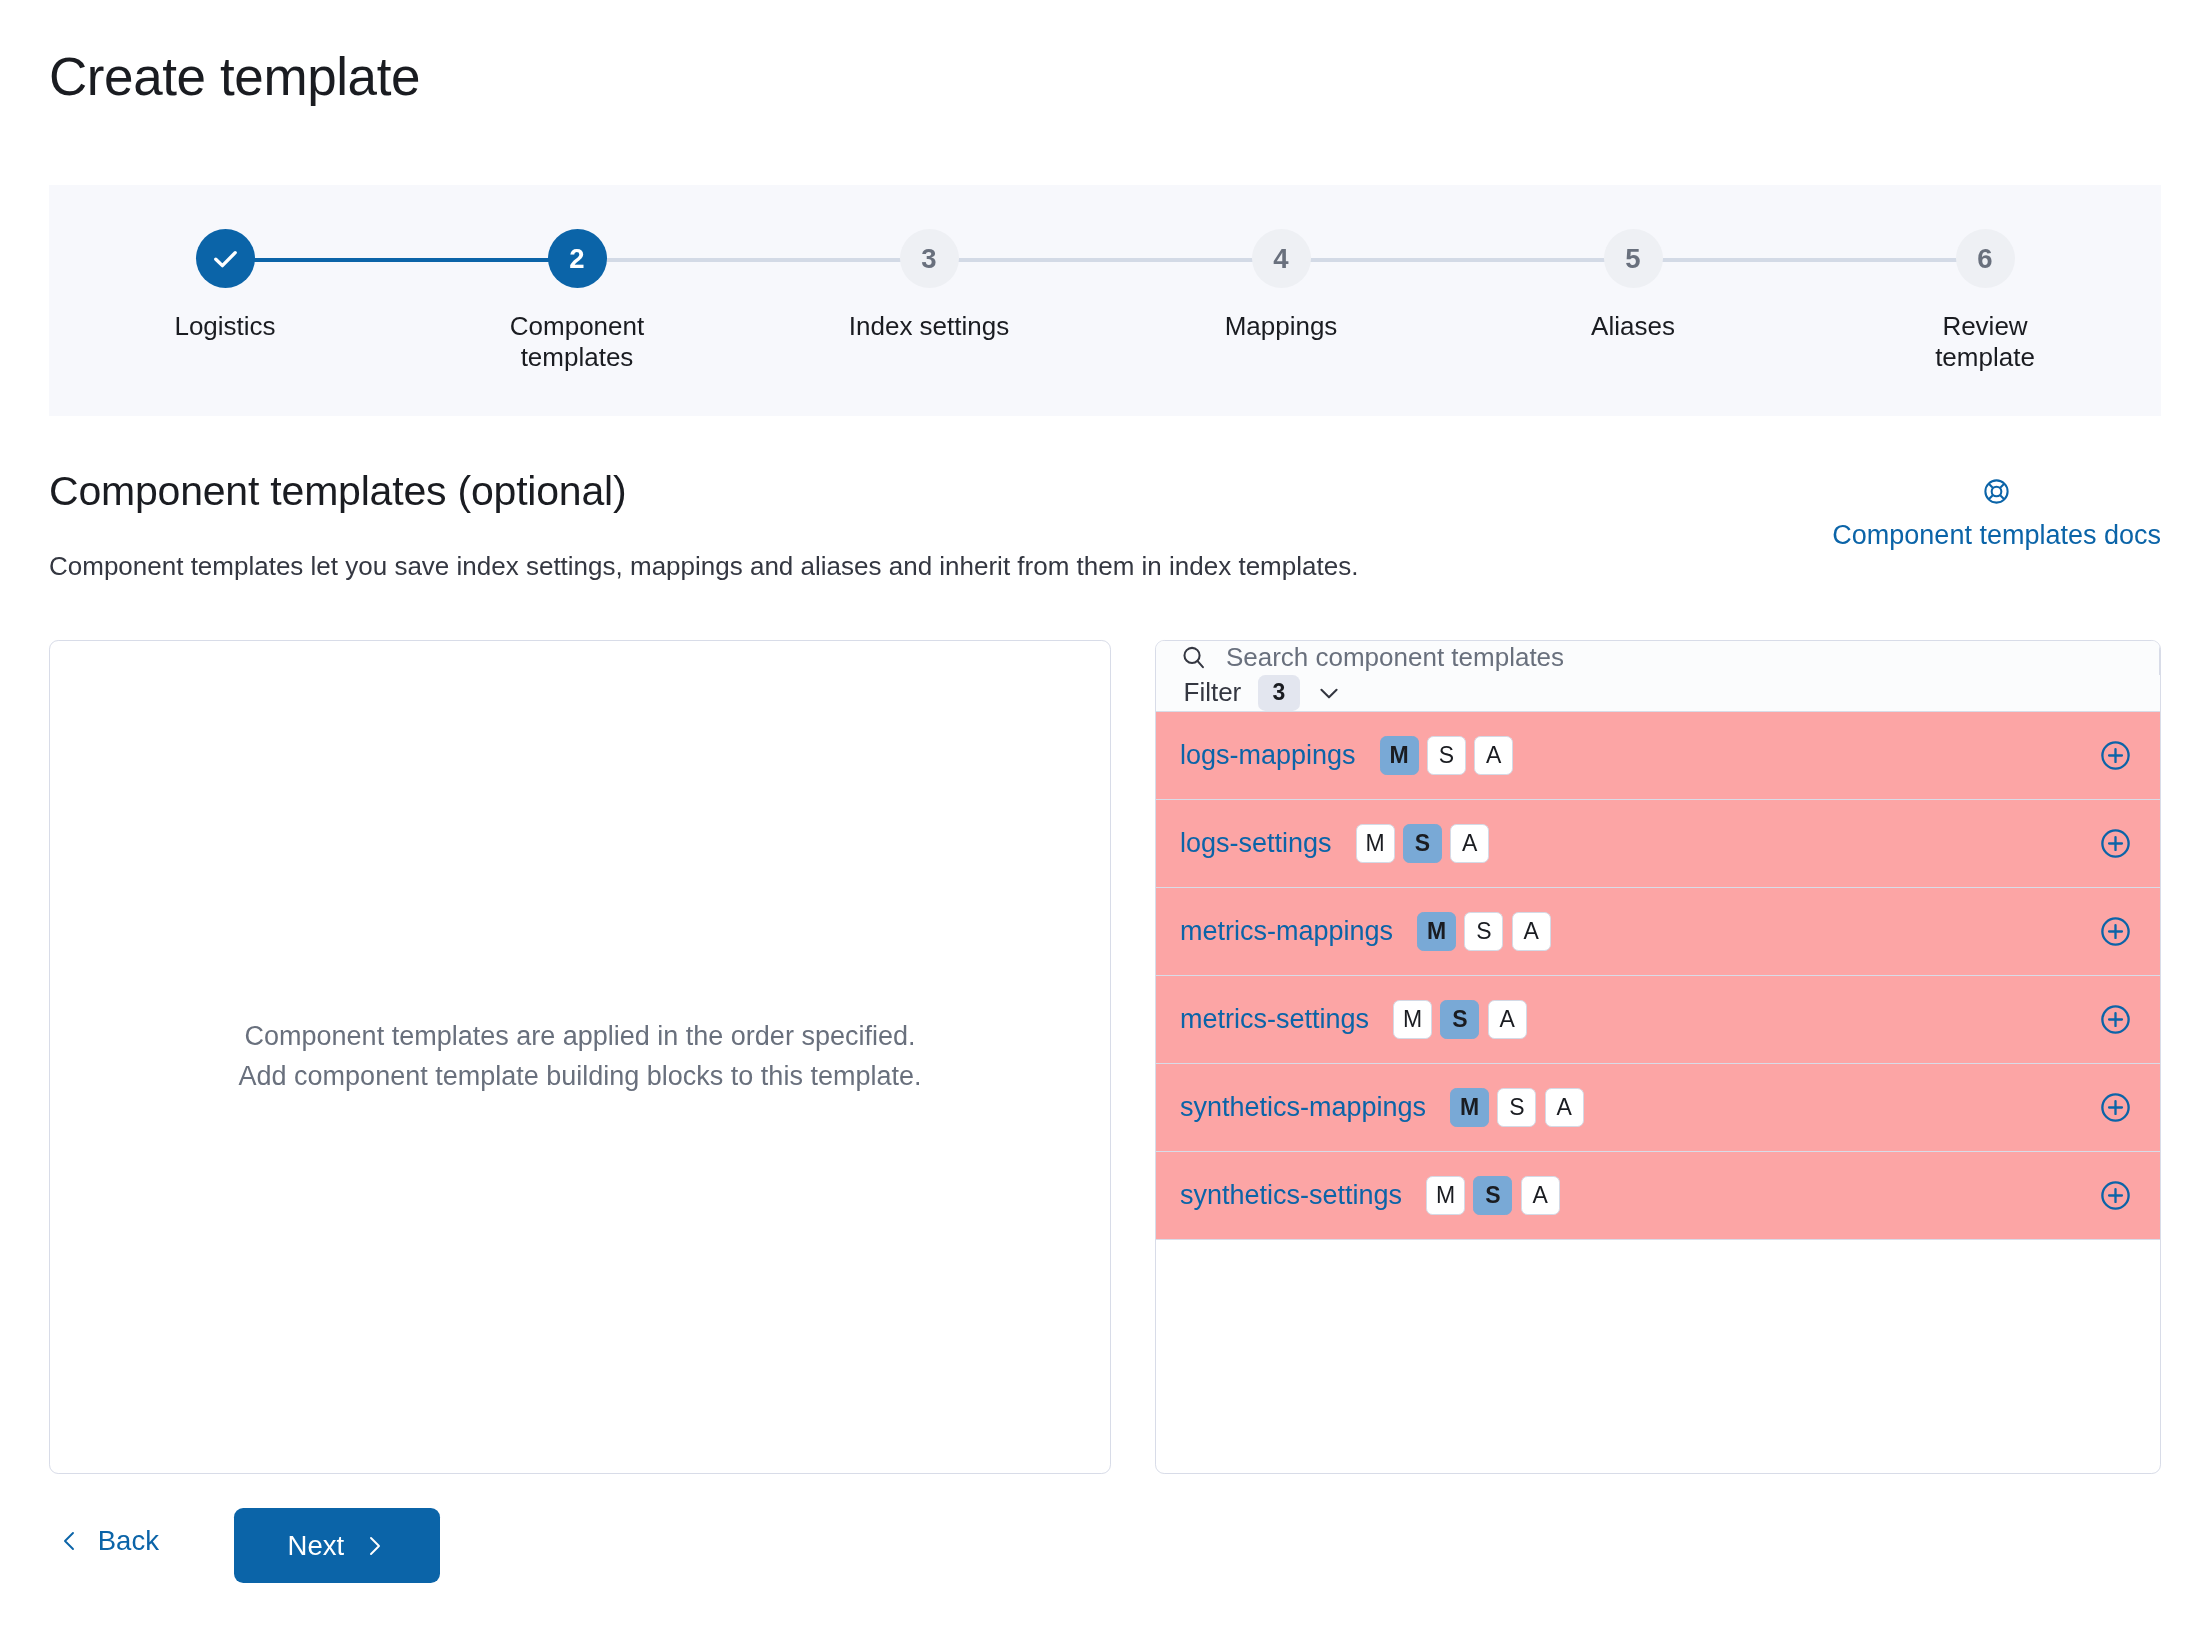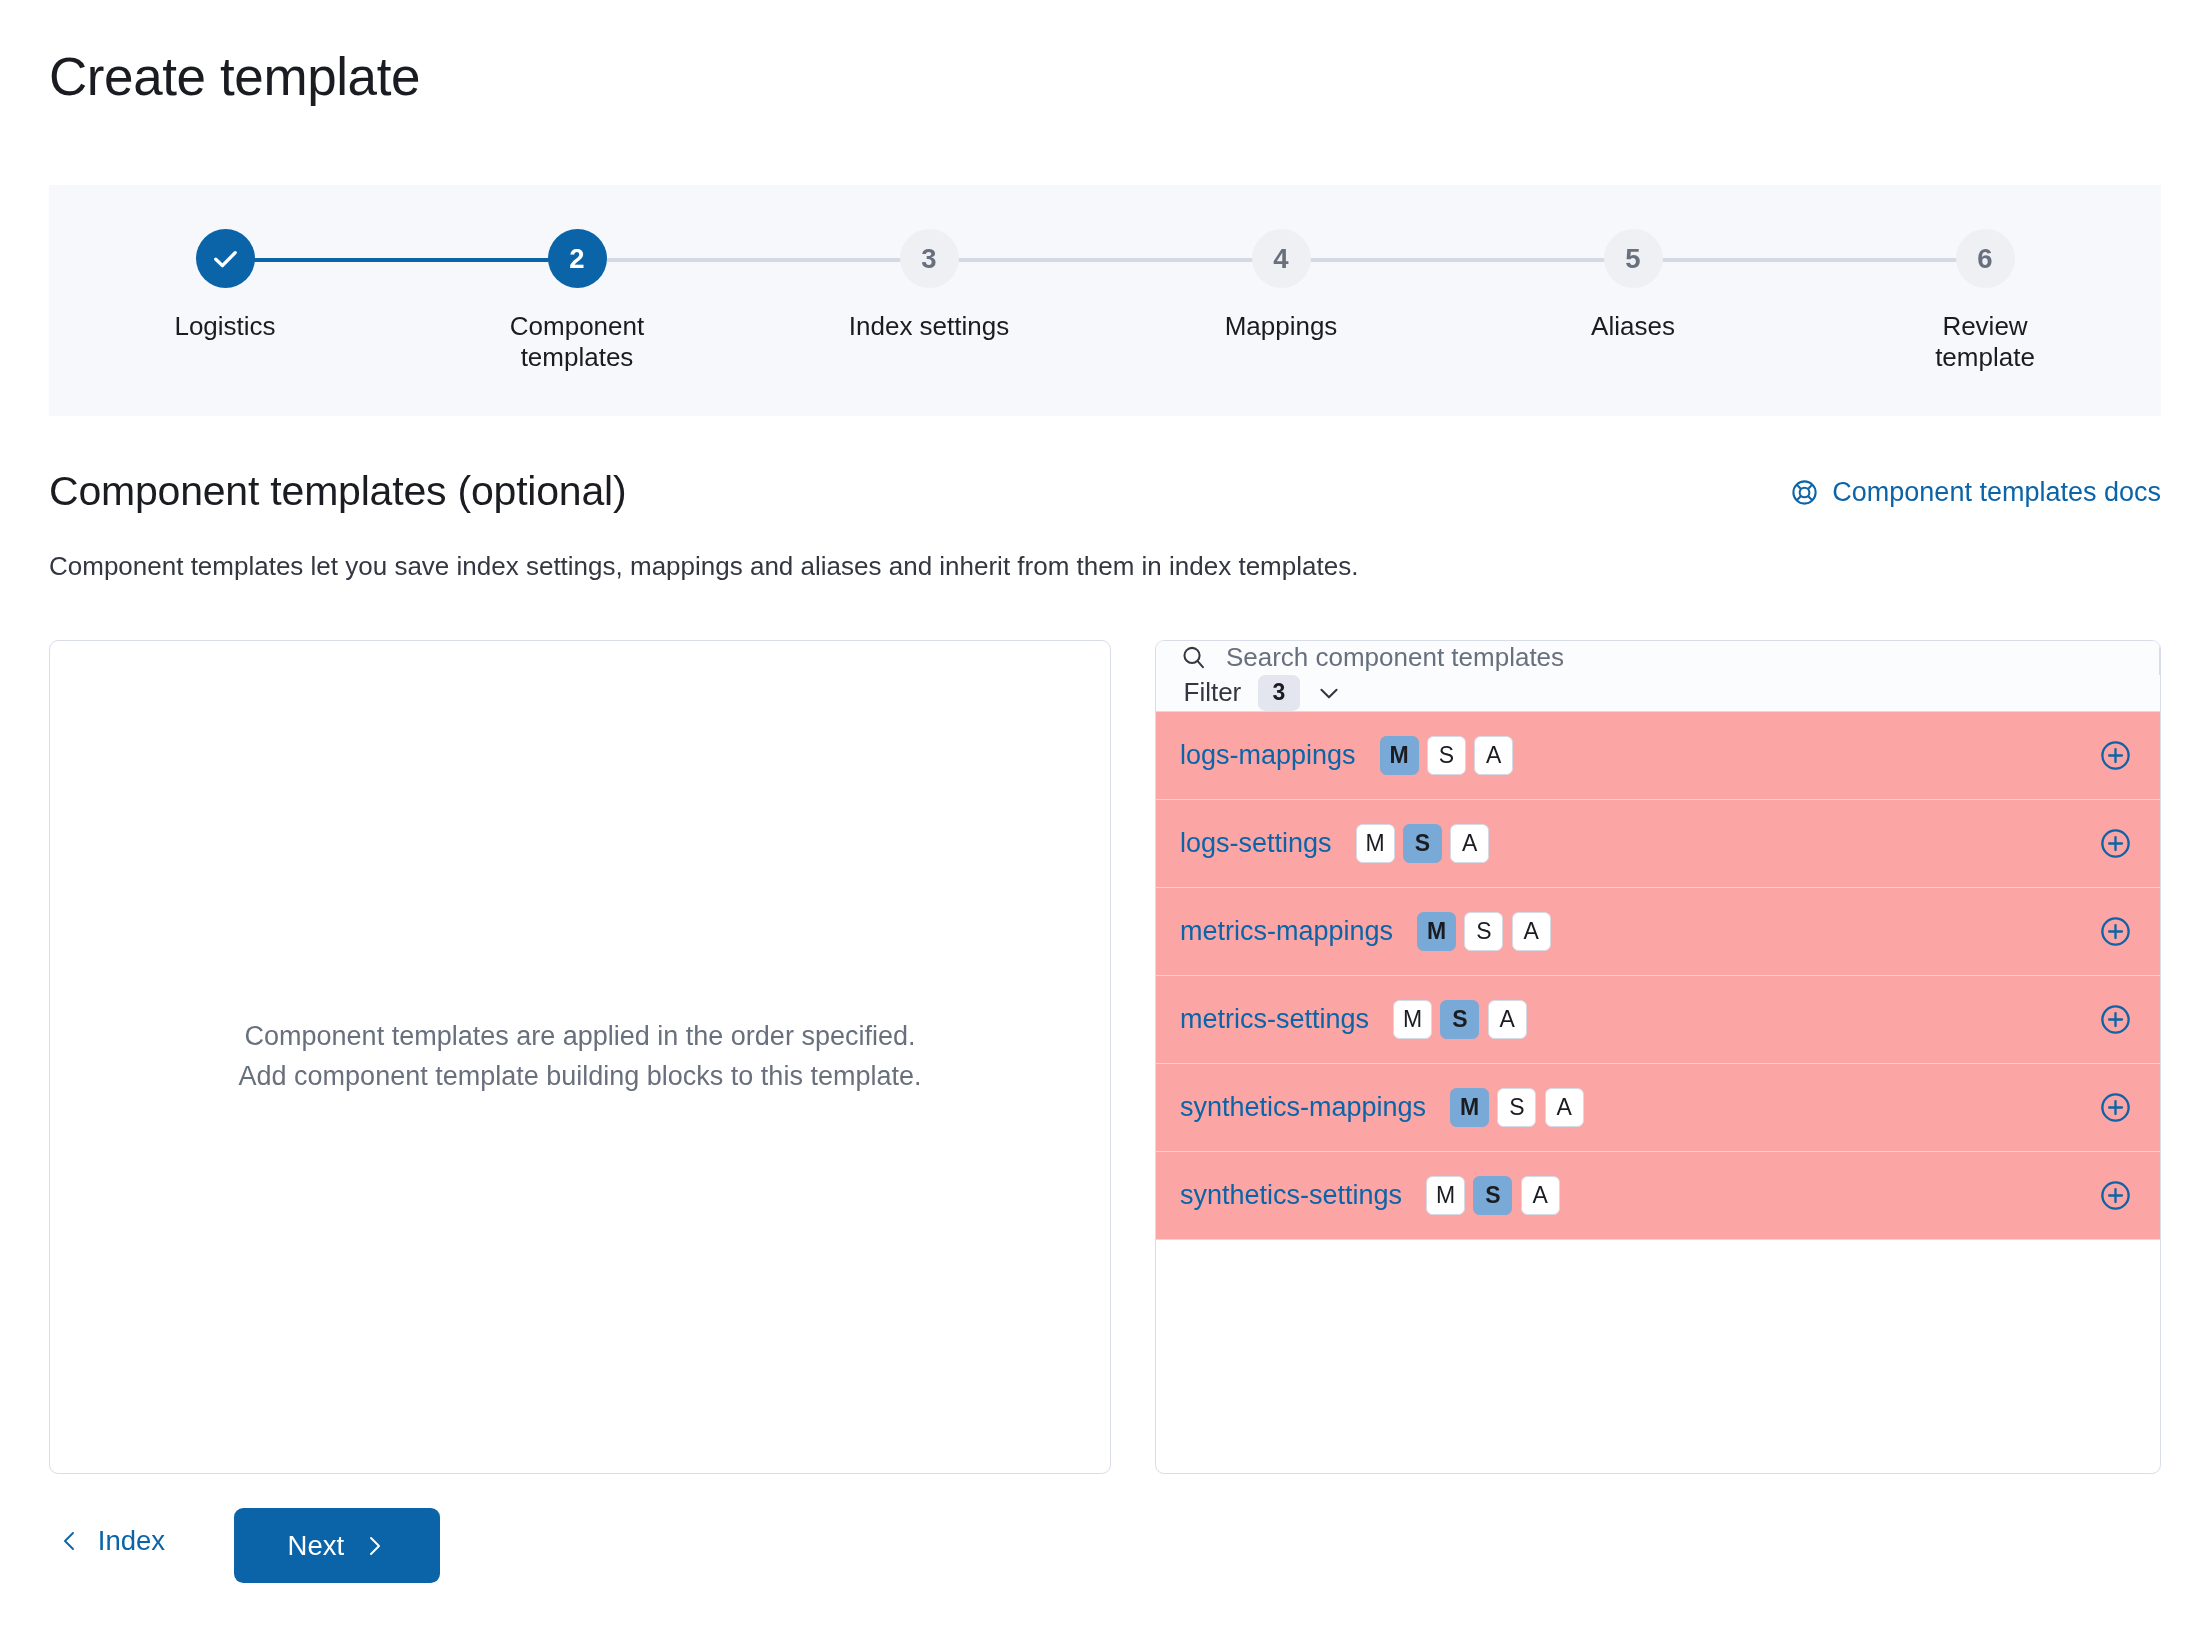--- a/index.html
+++ b/index.html
@@ -123,21 +123,21 @@
     font-weight: 300;
     color: #1a1c21;
     line-height: 1.15;
     letter-spacing: -0.2px;
   }
   .docs-link {
     position: absolute;
     right: 0;
     top: 9.2px;
     display: flex;
-    flex-direction: row;
+    flex-direction: column;
     align-items: center;
     gap: 13.8px;
     color: #0b64a8;
     font-size: 27px;
     cursor: pointer;
     white-space: nowrap;
   }
   .docs-link svg { display: block; flex: none; }
 
   .section-desc {
@@ -557,21 +557,21 @@
       </div>
   </div>
 
   <div class="footer">
     <div class="back-btn">
       <span>
         <svg width="24" height="24" viewBox="0 0 24 24" fill="none" stroke="#0b64a8" stroke-width="1.9" stroke-linecap="round" stroke-linejoin="round">
           <polyline points="15,4 7,12 15,20"></polyline>
         </svg>
       </span>
-      <span>Index</span>
+      <span>Back</span>
     </div>
 
     <button class="next-btn">
       <span>Next</span>
       <span>
         <svg width="24" height="24" viewBox="0 0 24 24" fill="none" stroke="#ffffff" stroke-width="1.9" stroke-linecap="round" stroke-linejoin="round">
           <polyline points="9,4 17,12 9,20"></polyline>
         </svg>
       </span>
     </button>

